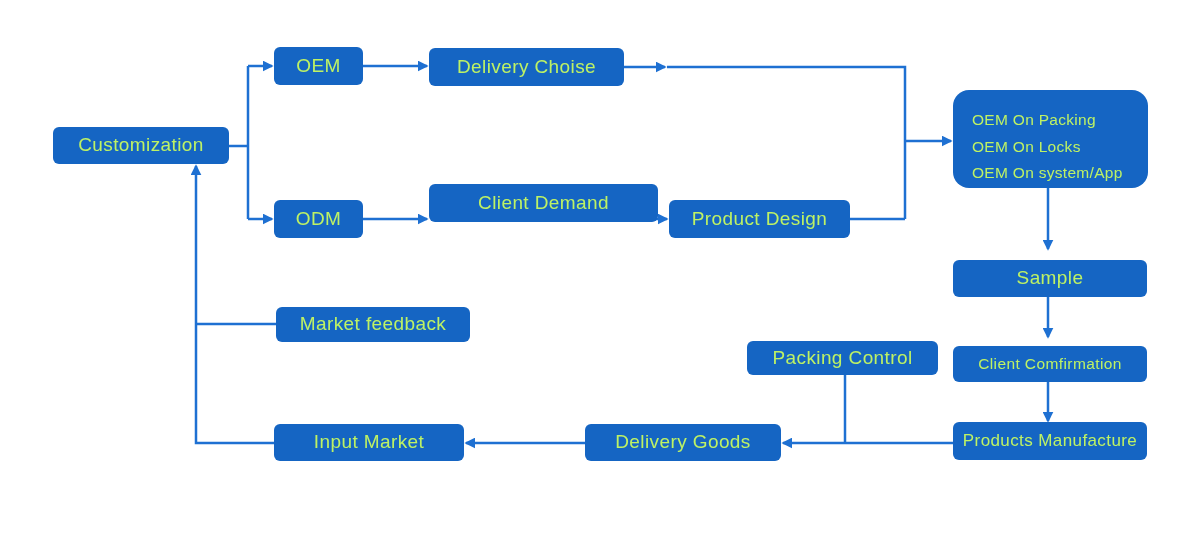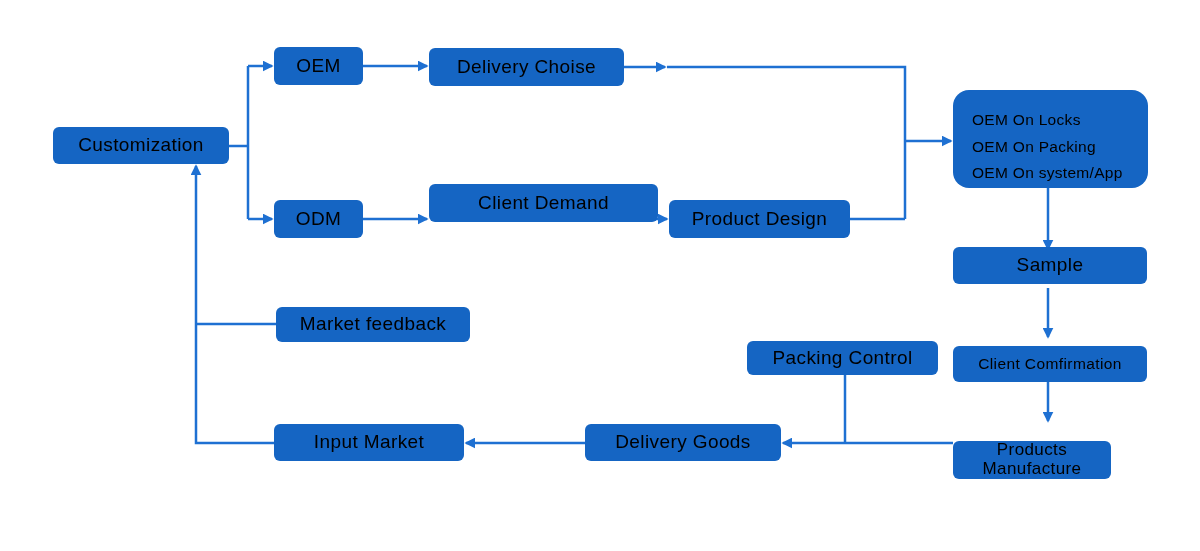--- a/index.html
+++ b/index.html
@@ -18,21 +18,21 @@
   .connectors {
     position: absolute;
     left: 0;
     top: 0;
     width: 1200px;
     height: 551px;
   }
   .node {
     position: absolute;
     background: #1565c3;
-    color: #000000;
+    color: #bef264;
     border-radius: 6px;
     display: flex;
     align-items: center;
     justify-content: center;
     text-align: center;
     letter-spacing: 0.4px;
     line-height: 1.1;
     box-sizing: border-box;
   }
   .node.fs19 { font-size: 19px; }
@@ -107,34 +107,34 @@
 
   <div class="node fs19" style="left:429px;top:184px;width:229px;height:38px">
     <span>Client Demand</span>
   </div>
 
   <div class="node fs19" style="left:669px;top:200px;width:181px;height:38px">
     <span>Product Design</span>
   </div>
 
   <div class="node multiline" style="left:953px;top:90px;width:195px;height:98px">
+    <span>OEM On Packing</span>
     <span>OEM On Locks</span>
-    <span>OEM On Packing</span>
     <span>OEM On system/App</span>
   </div>
 
-  <div class="node fs19" style="left:953px;top:247px;width:194px;height:37px">
+  <div class="node fs19" style="left:953px;top:260px;width:194px;height:37px">
     <span>Sample</span>
   </div>
 
   <div class="node fs16" style="left:953px;top:346px;width:194px;height:36px">
     <span>Client Comfirmation</span>
   </div>
 
-  <div class="node fs17" style="left:953px;top:441px;width:158px;height:38px">
+  <div class="node fs17" style="left:953px;top:422px;width:194px;height:38px">
     <span>Products Manufacture</span>
   </div>
 
   <div class="node fs19" style="left:747px;top:341px;width:191px;height:34px">
     <span>Packing Control</span>
   </div>
 
   <div class="node fs18" style="left:585px;top:424px;width:196px;height:37px">
     <span>Delivery Goods</span>
   </div>

